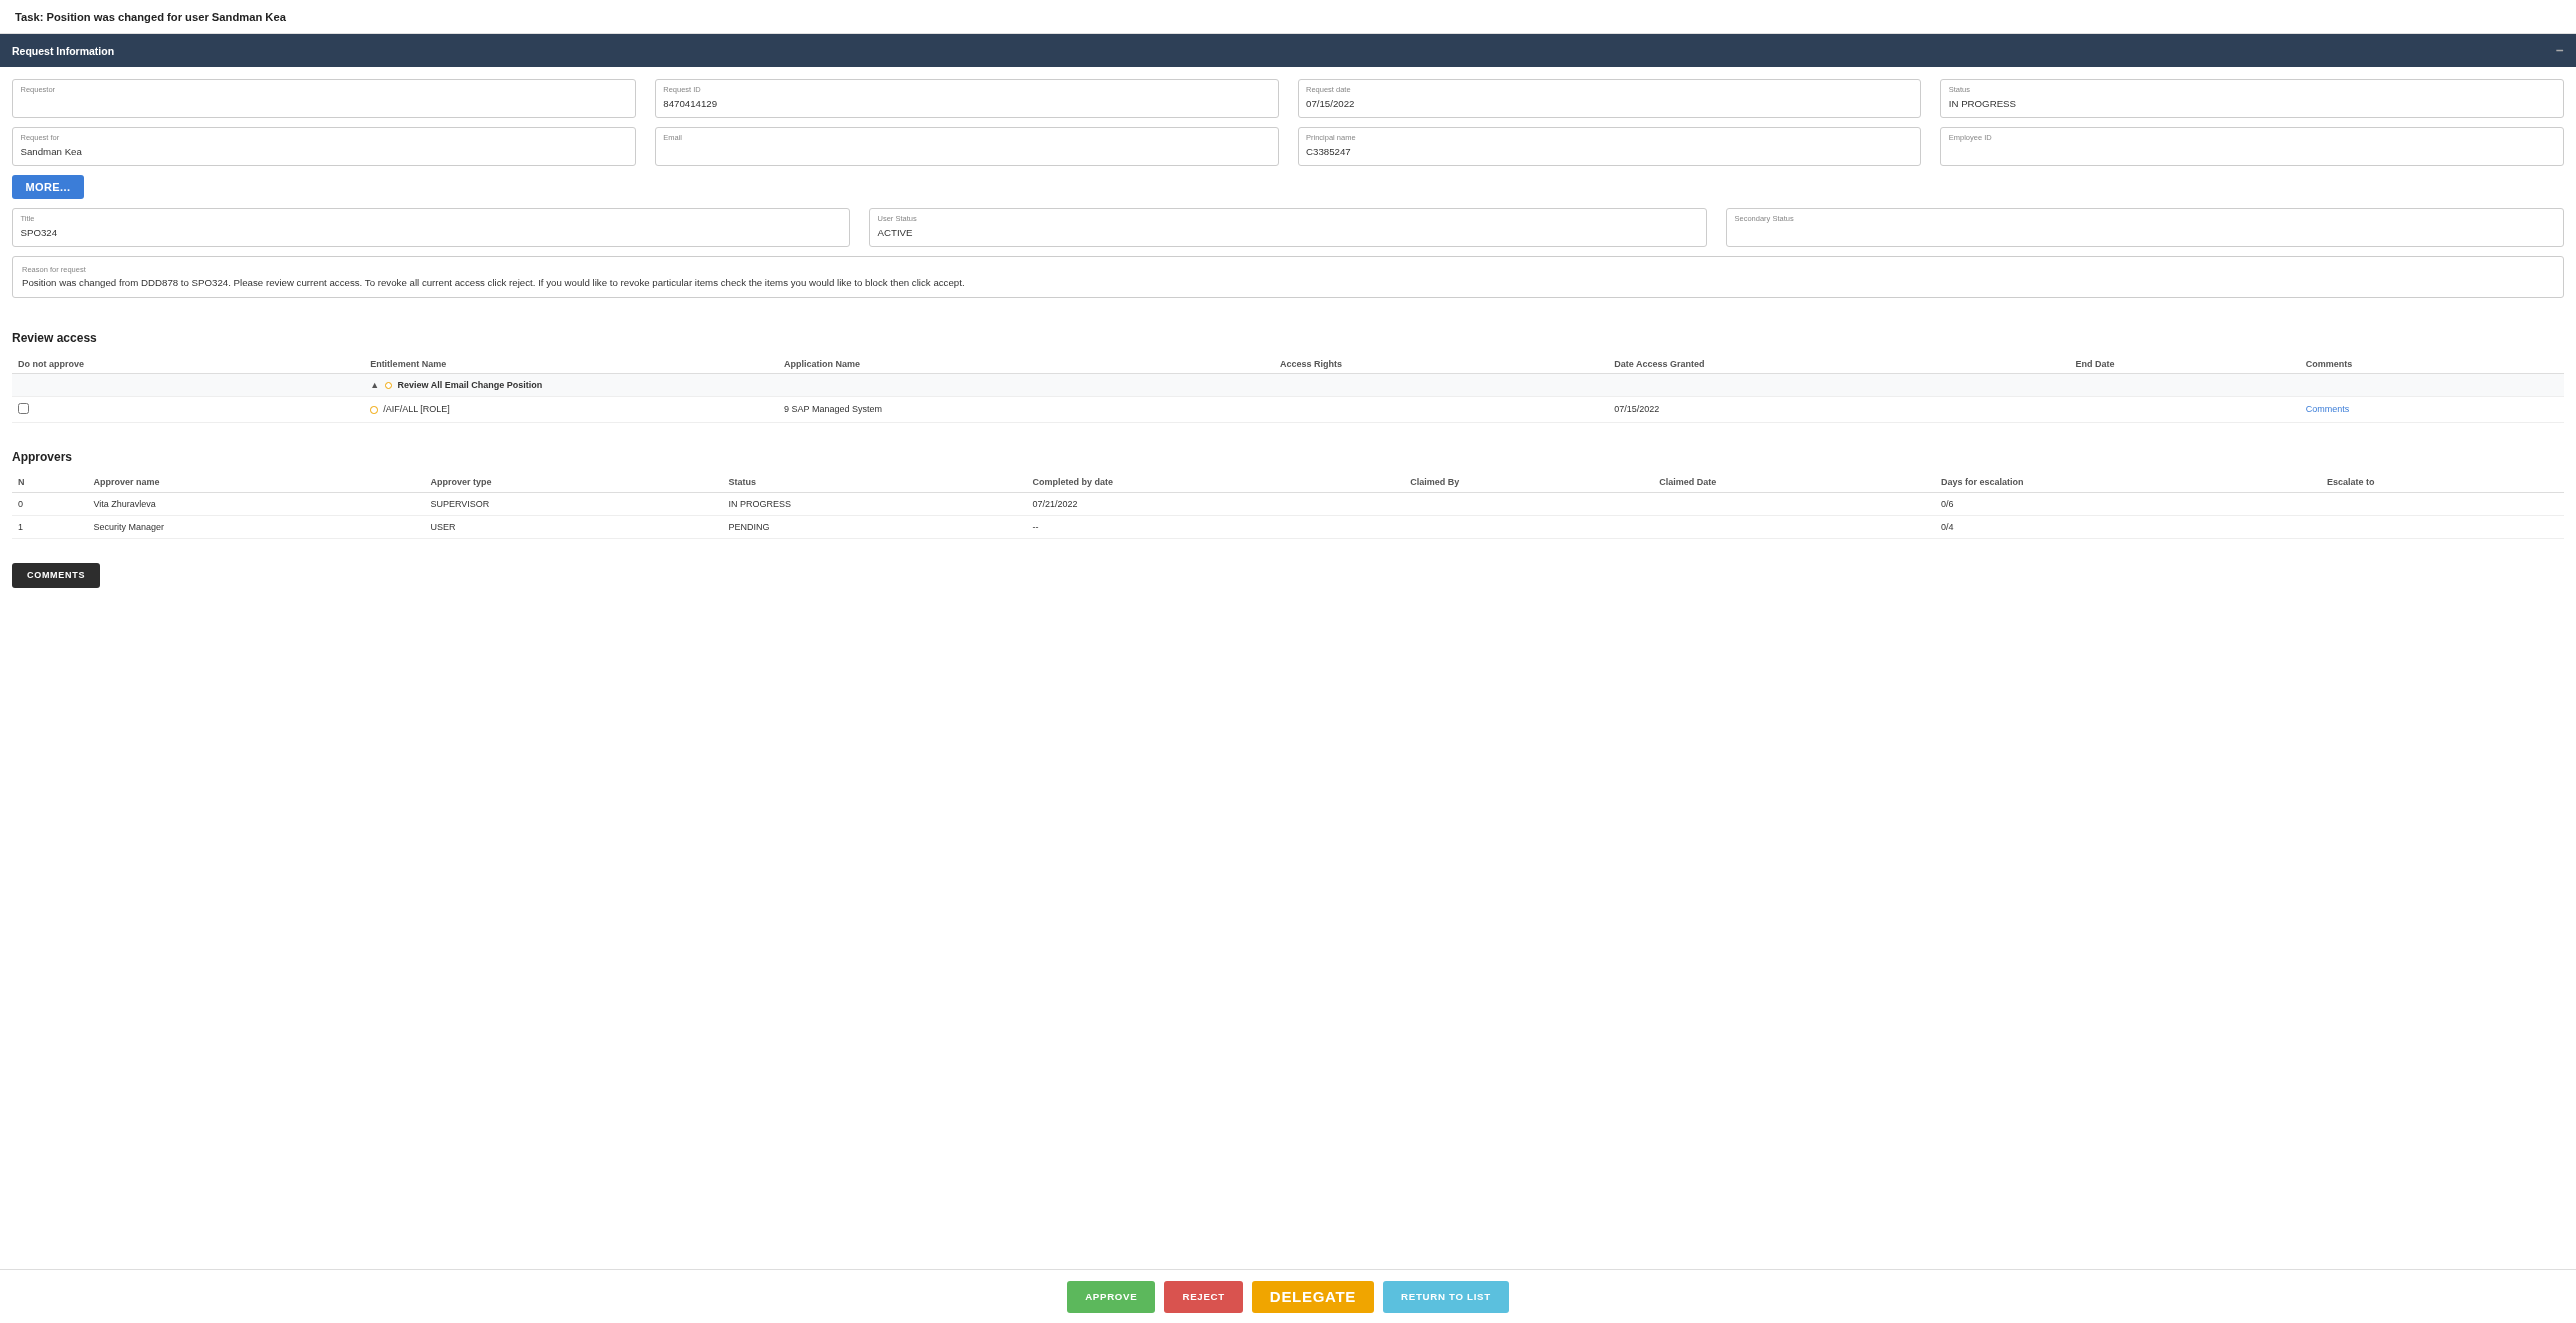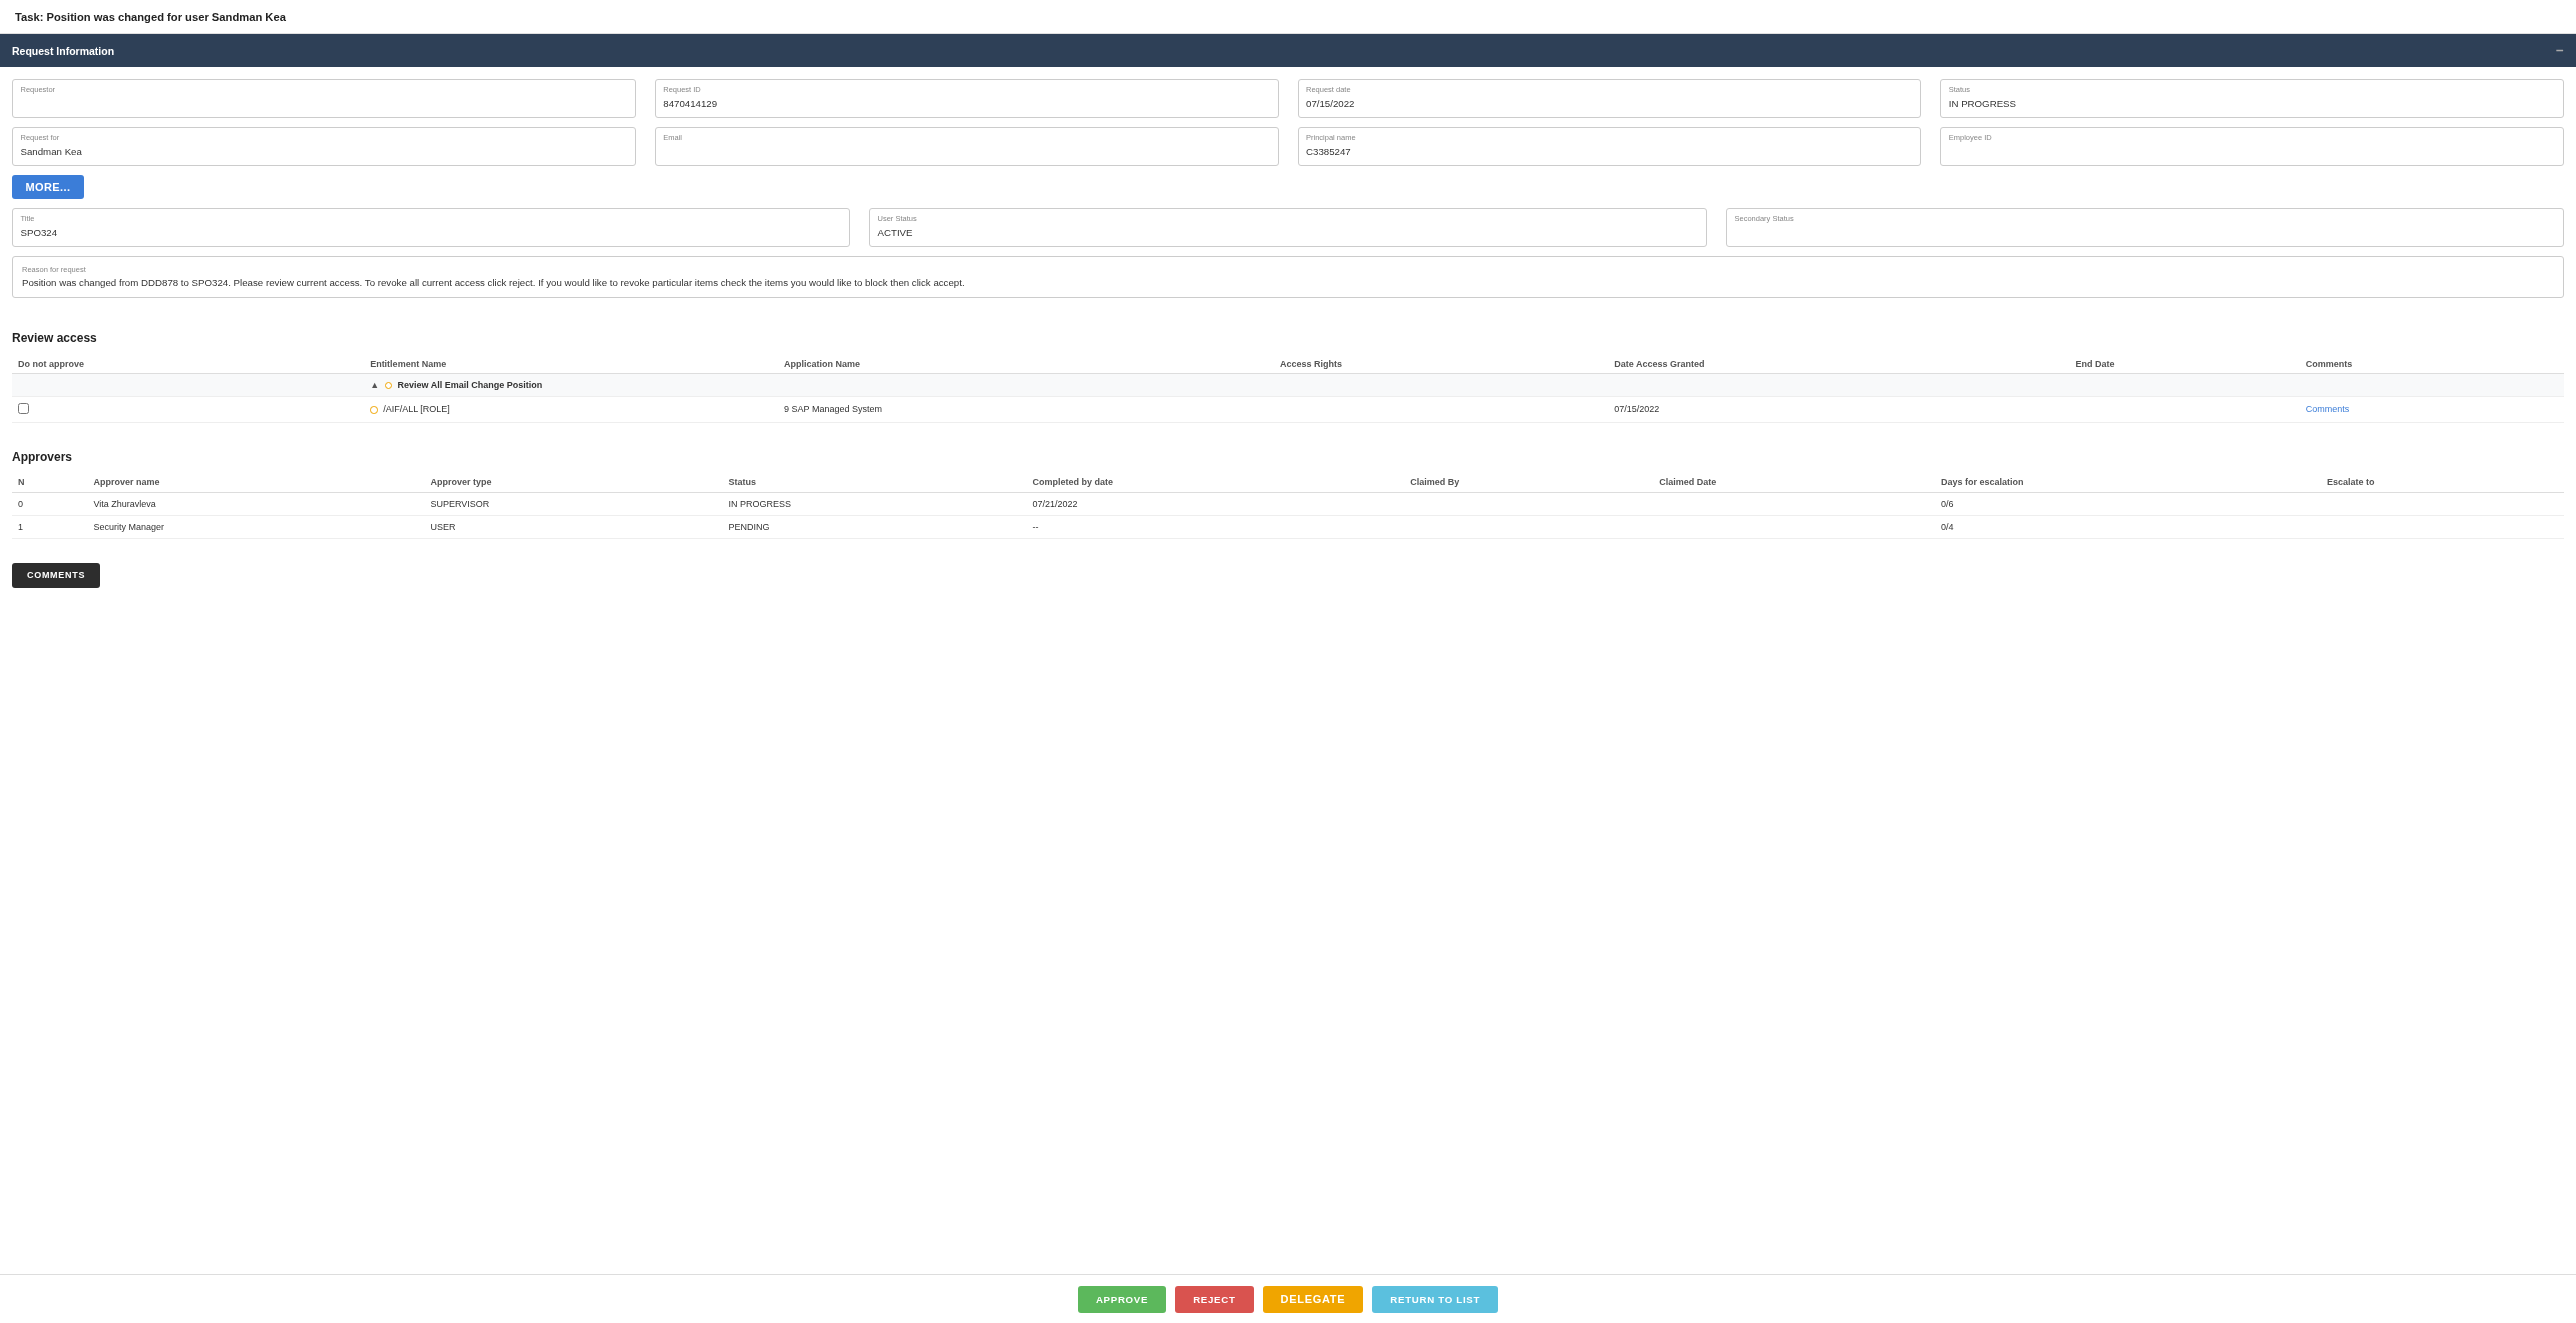--- a/index.html
+++ b/index.html
@@ -228,21 +228,21 @@
       font-weight: bold;
       cursor: pointer;
       letter-spacing: 0.7px;
     }
     .btn-delegate {
       background: #f0a500;
       color: #fff;
       border: none;
       border-radius: 3px;
       padding: 7.5px 18px;
-      font-size: 11px;
+      font-size: 15px;
       font-weight: bold;
       cursor: pointer;
       letter-spacing: 0.7px;
     }
     .btn-return {
       background: #5bc0de;
       color: #fff;
       border: none;
       border-radius: 3px;
       padding: 7.5px 18px;

